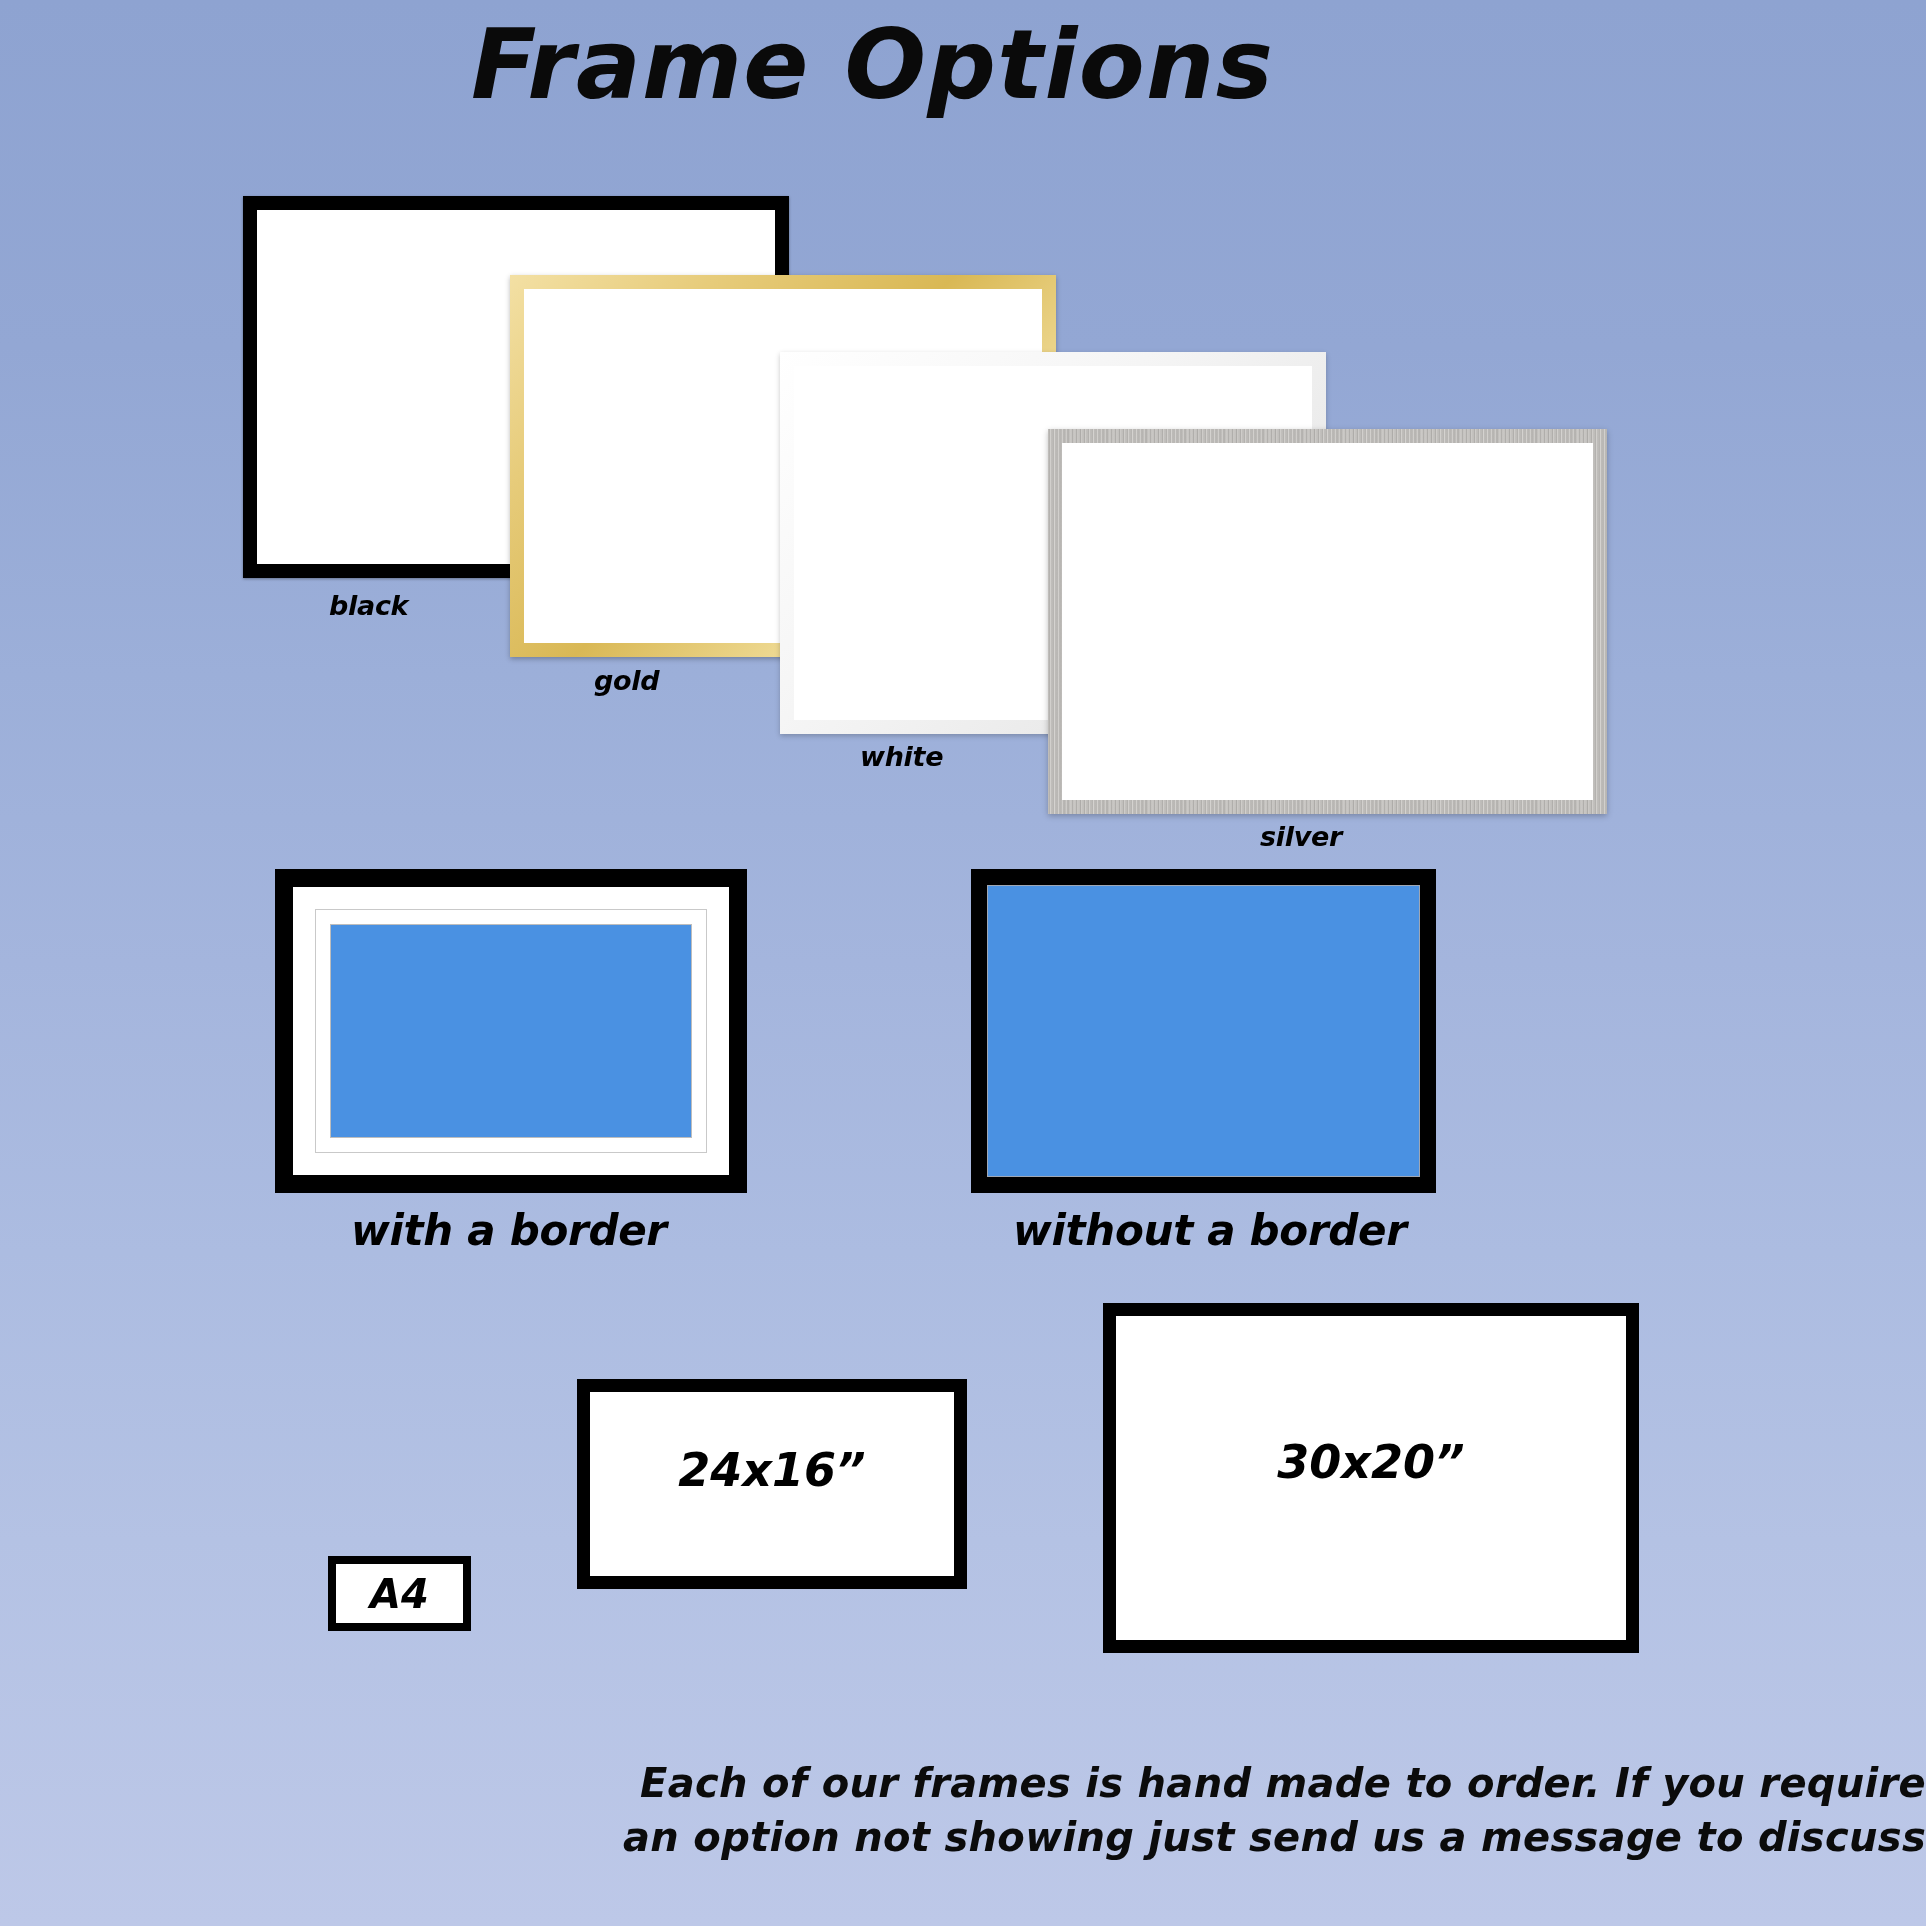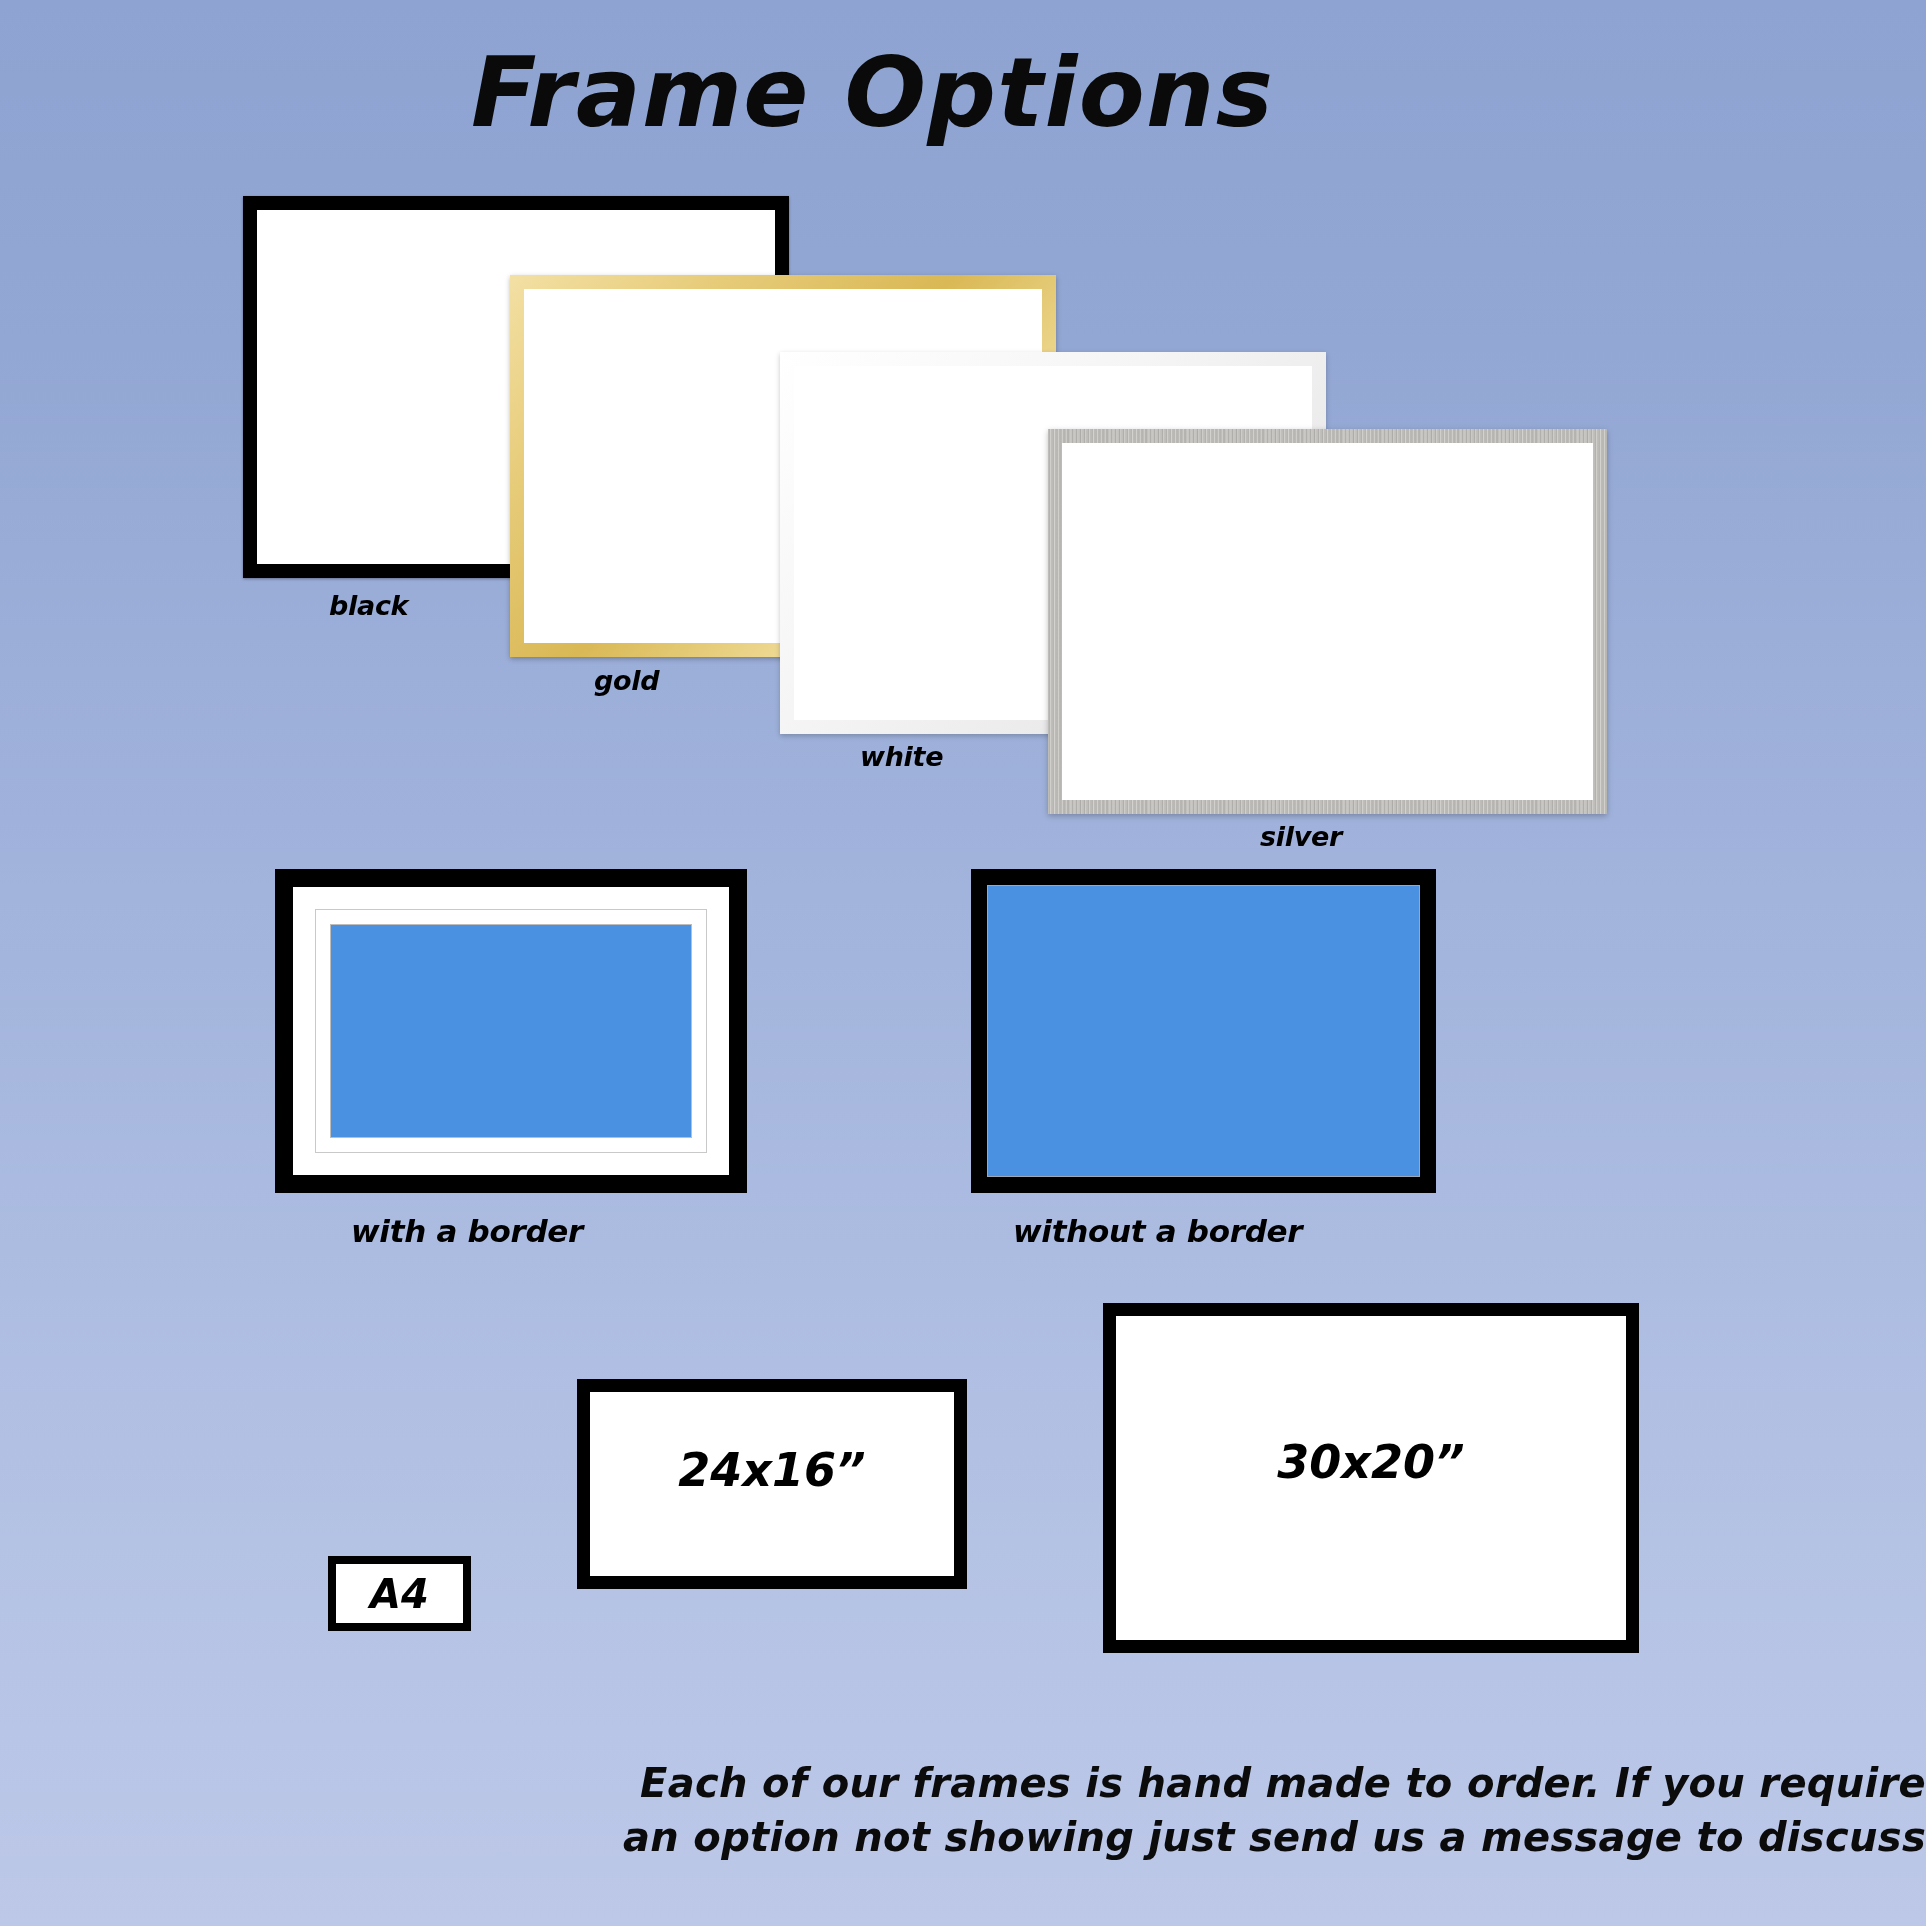--- a/index.html
+++ b/index.html
@@ -44,30 +44,29 @@
     top: 16.7px;
     width: 1745px;
     text-align: center;
     font-size: 96px;
     line-height: 96px;
     font-style: italic;
     font-weight: 700;
     letter-spacing: 1.3px;
     color: #0a0a0a;
     font-family: "DejaVu Sans", sans-serif;
-    margin-top: 28px;
   }
 
   .frame-label {
     position: absolute;
     font-size: 27px;
     line-height: 40px;
   }
   .frame-label.big {
-    font-size: 31px;
+    font-size: 42px;
     line-height: 42px;
   }
 
   .size-caption {
     position: absolute;
     font-size: 46px;
     line-height: 46px;
     font-family: "DejaVu Sans", sans-serif;
     font-style: italic;
     font-weight: 700;

